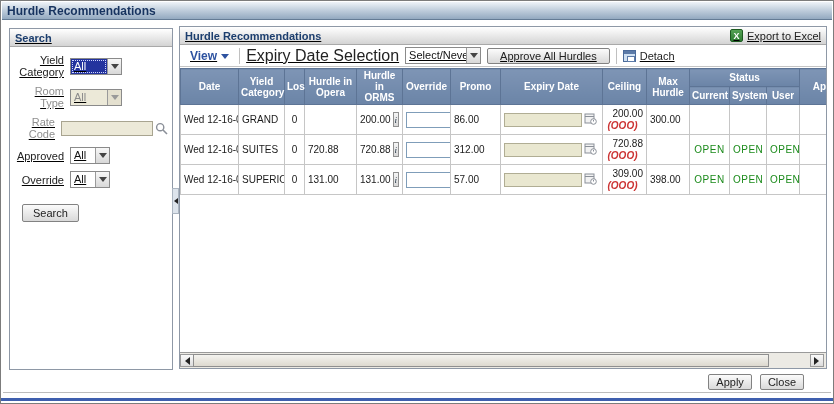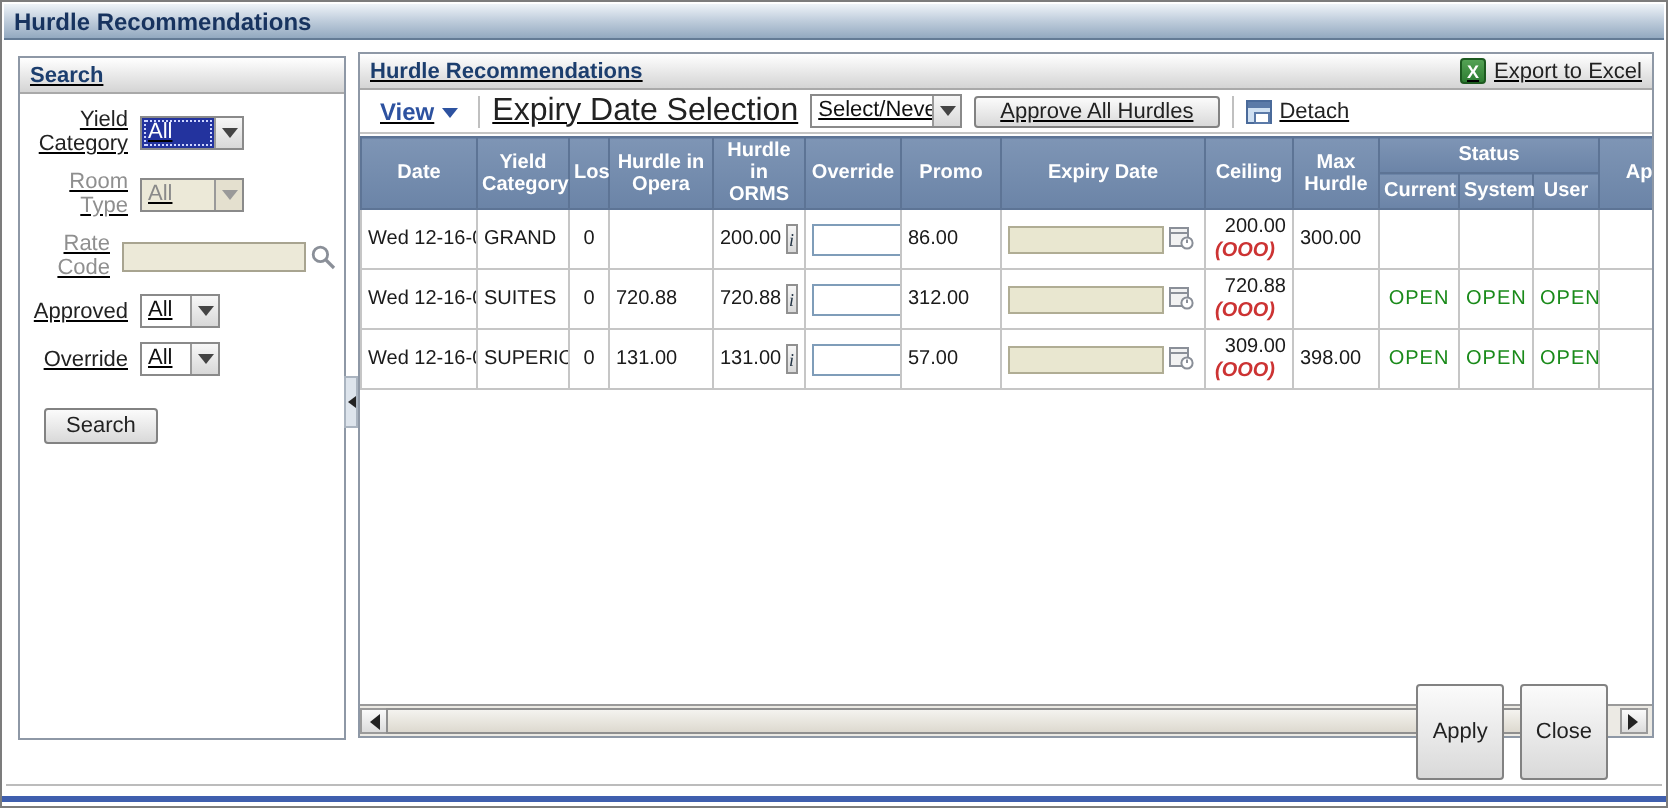--- a/index.html
+++ b/index.html
@@ -111,21 +111,21 @@
   
   .hscroll { position:absolute; left:0; right:0; bottom:0; height:16px; background:#eceae4; border-top:1px solid #9a9a9a; }
   .sb-btn { position:absolute; top:1px; bottom:1px; width:14px; background:linear-gradient(#fafafa,#dcdcdc); border:1px solid #9a9a9a; display:flex; align-items:center; justify-content:center; }
   .sb-left { left:0; } .sb-right { right:2px; }
   .sb-thumb { position:absolute; top:1px; bottom:1px; left:13px; width:576px; background:linear-gradient(#f4f3ef,#ddd9cf); border:1px solid #8f8f8f; }
   .tri-l { width:0; height:0; border:4px solid transparent; border-right:5px solid #222; margin-right:3px; }
   .tri-r { width:0; height:0; border:4px solid transparent; border-left:5px solid #222; margin-left:3px; }
   
   .gray-rule { position:absolute; left:2px; right:2px; bottom:10px; height:1px; background:#bcbcbc; }
   .footer { position:absolute; right:29px; bottom:13px; display:flex; gap:8px; }
-  .footer .btn { padding:17px 7px;margin-top:17px; }
+  .footer .btn { padding:1px 7px;margin-top:17px; }
   .bottom-line { position:absolute; left:0; right:0; bottom:2px; height:3px; background:#3f5fae; }
 </style>
 </head>
 <body>
 
 <div class="window">
 
   <div class="titlebar">
     <span class="title">Hurdle Recommendations</span>
   </div>

